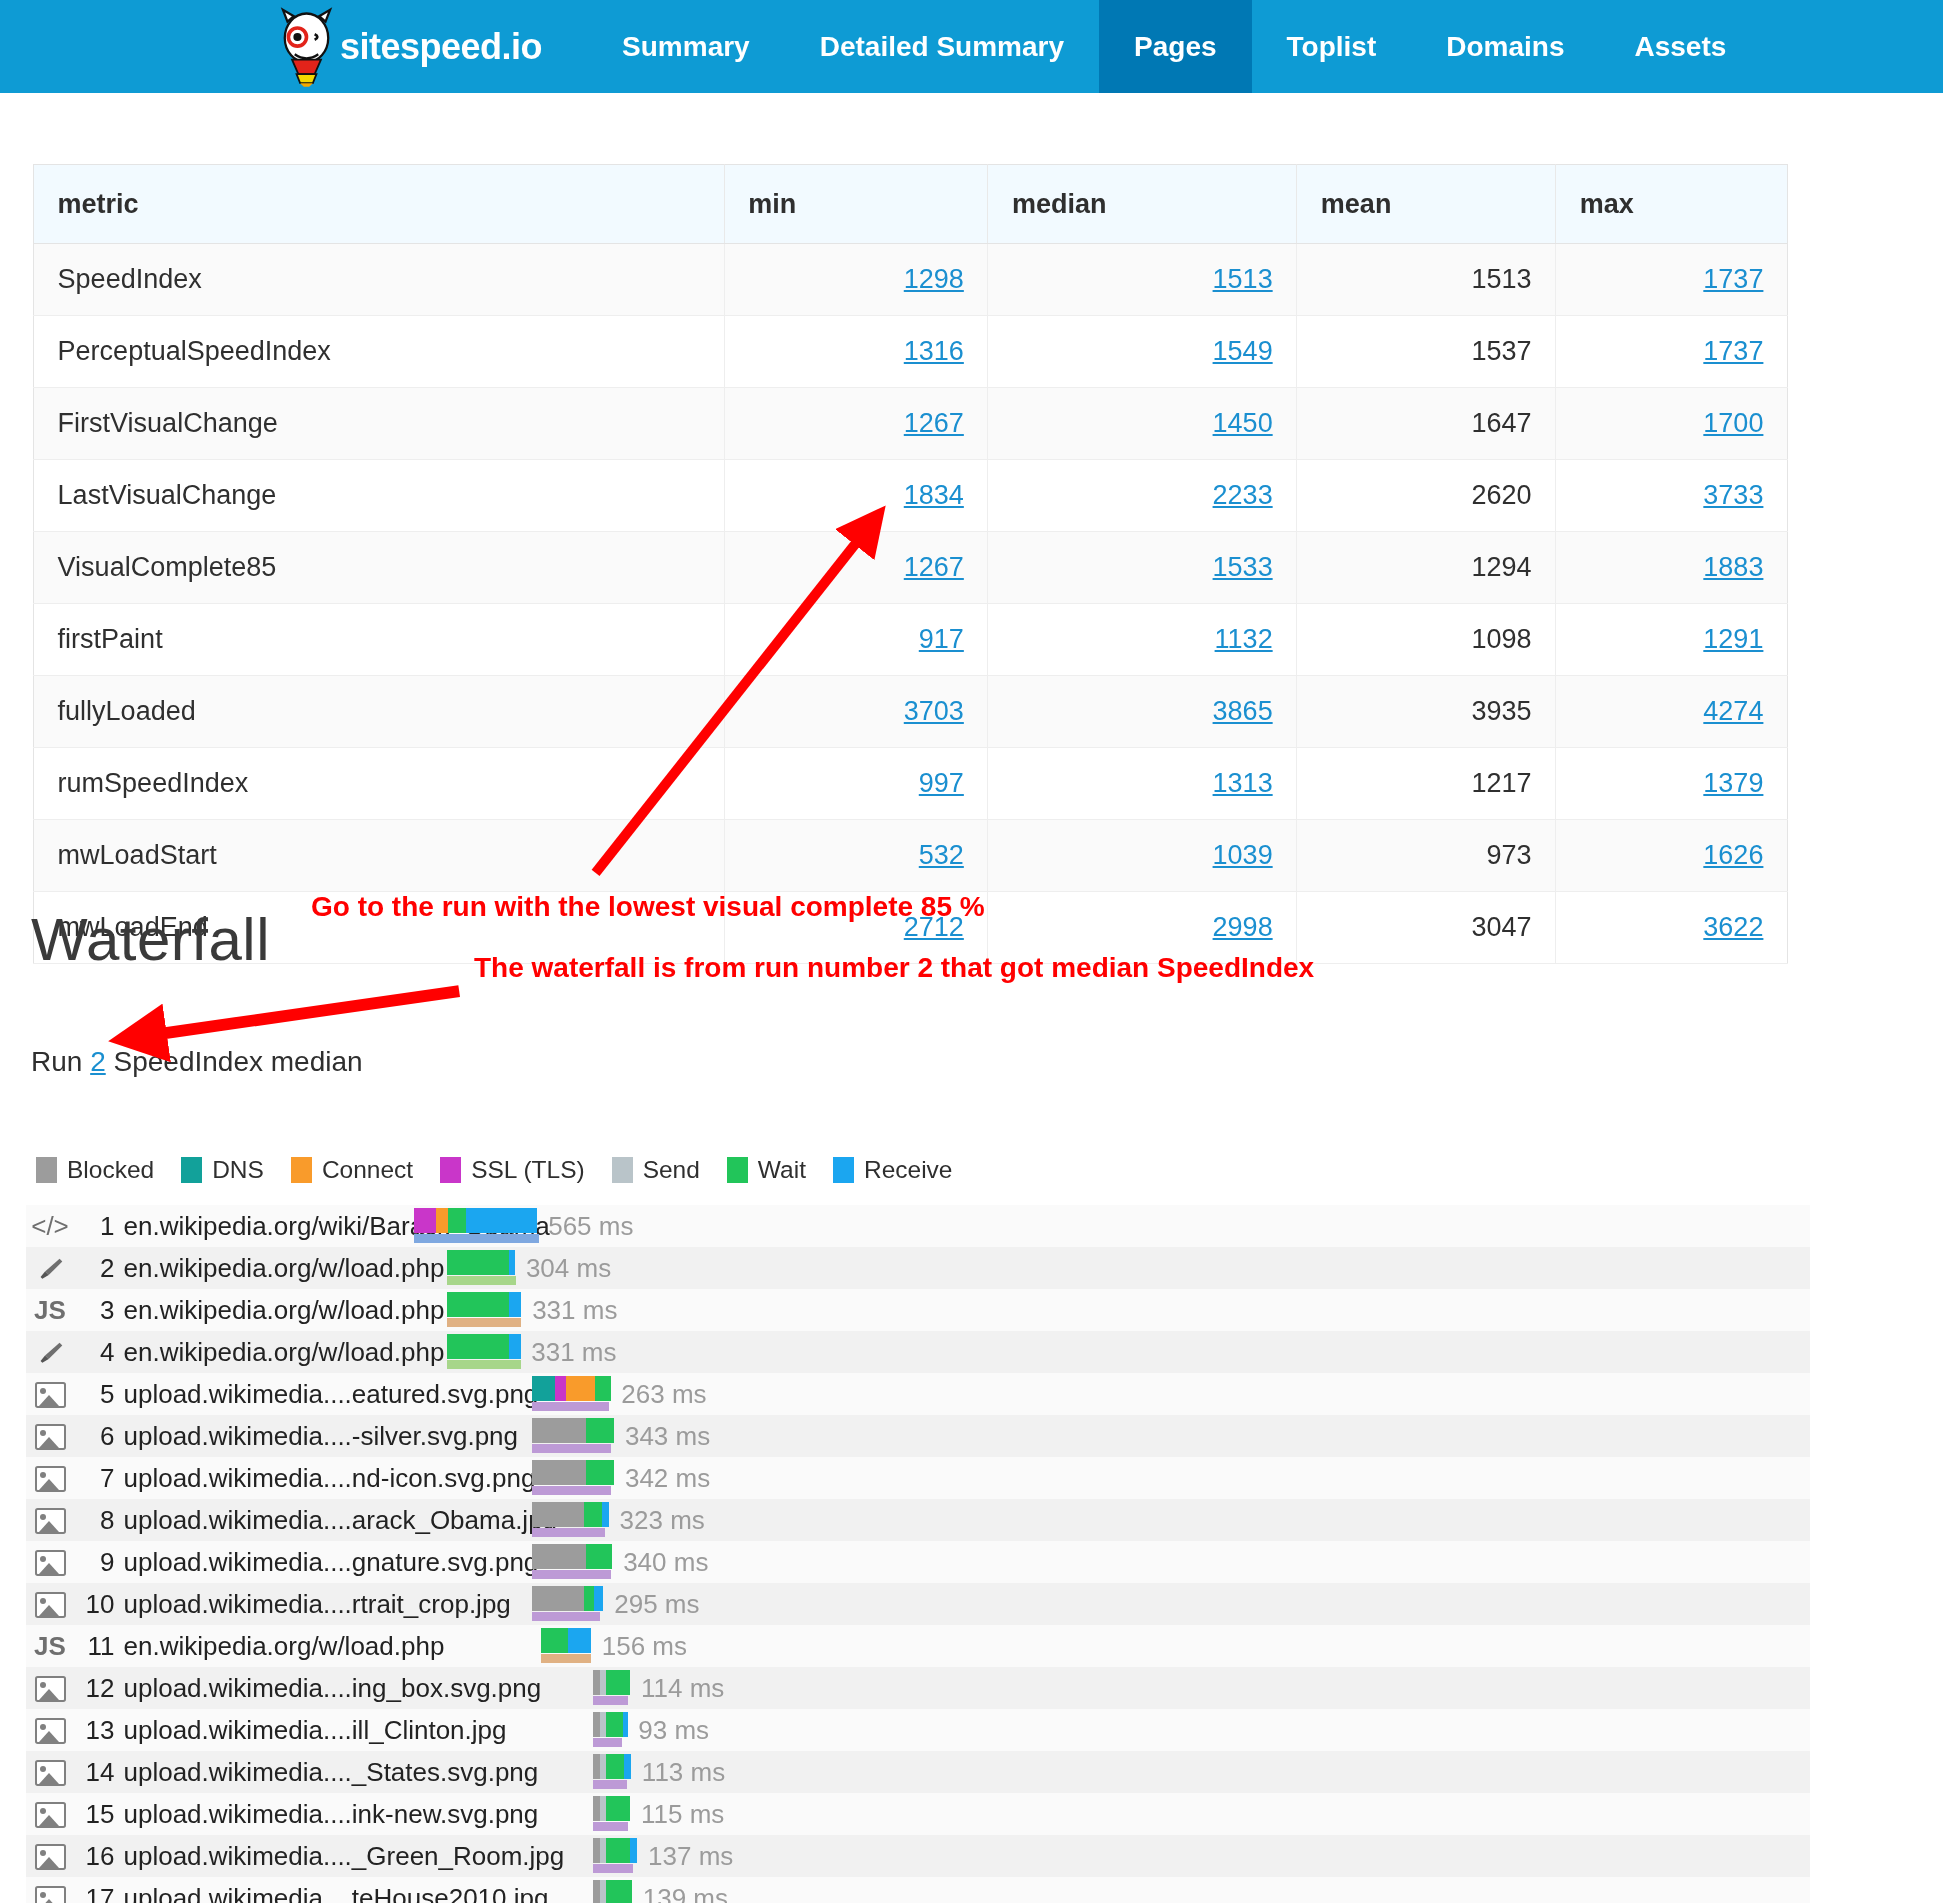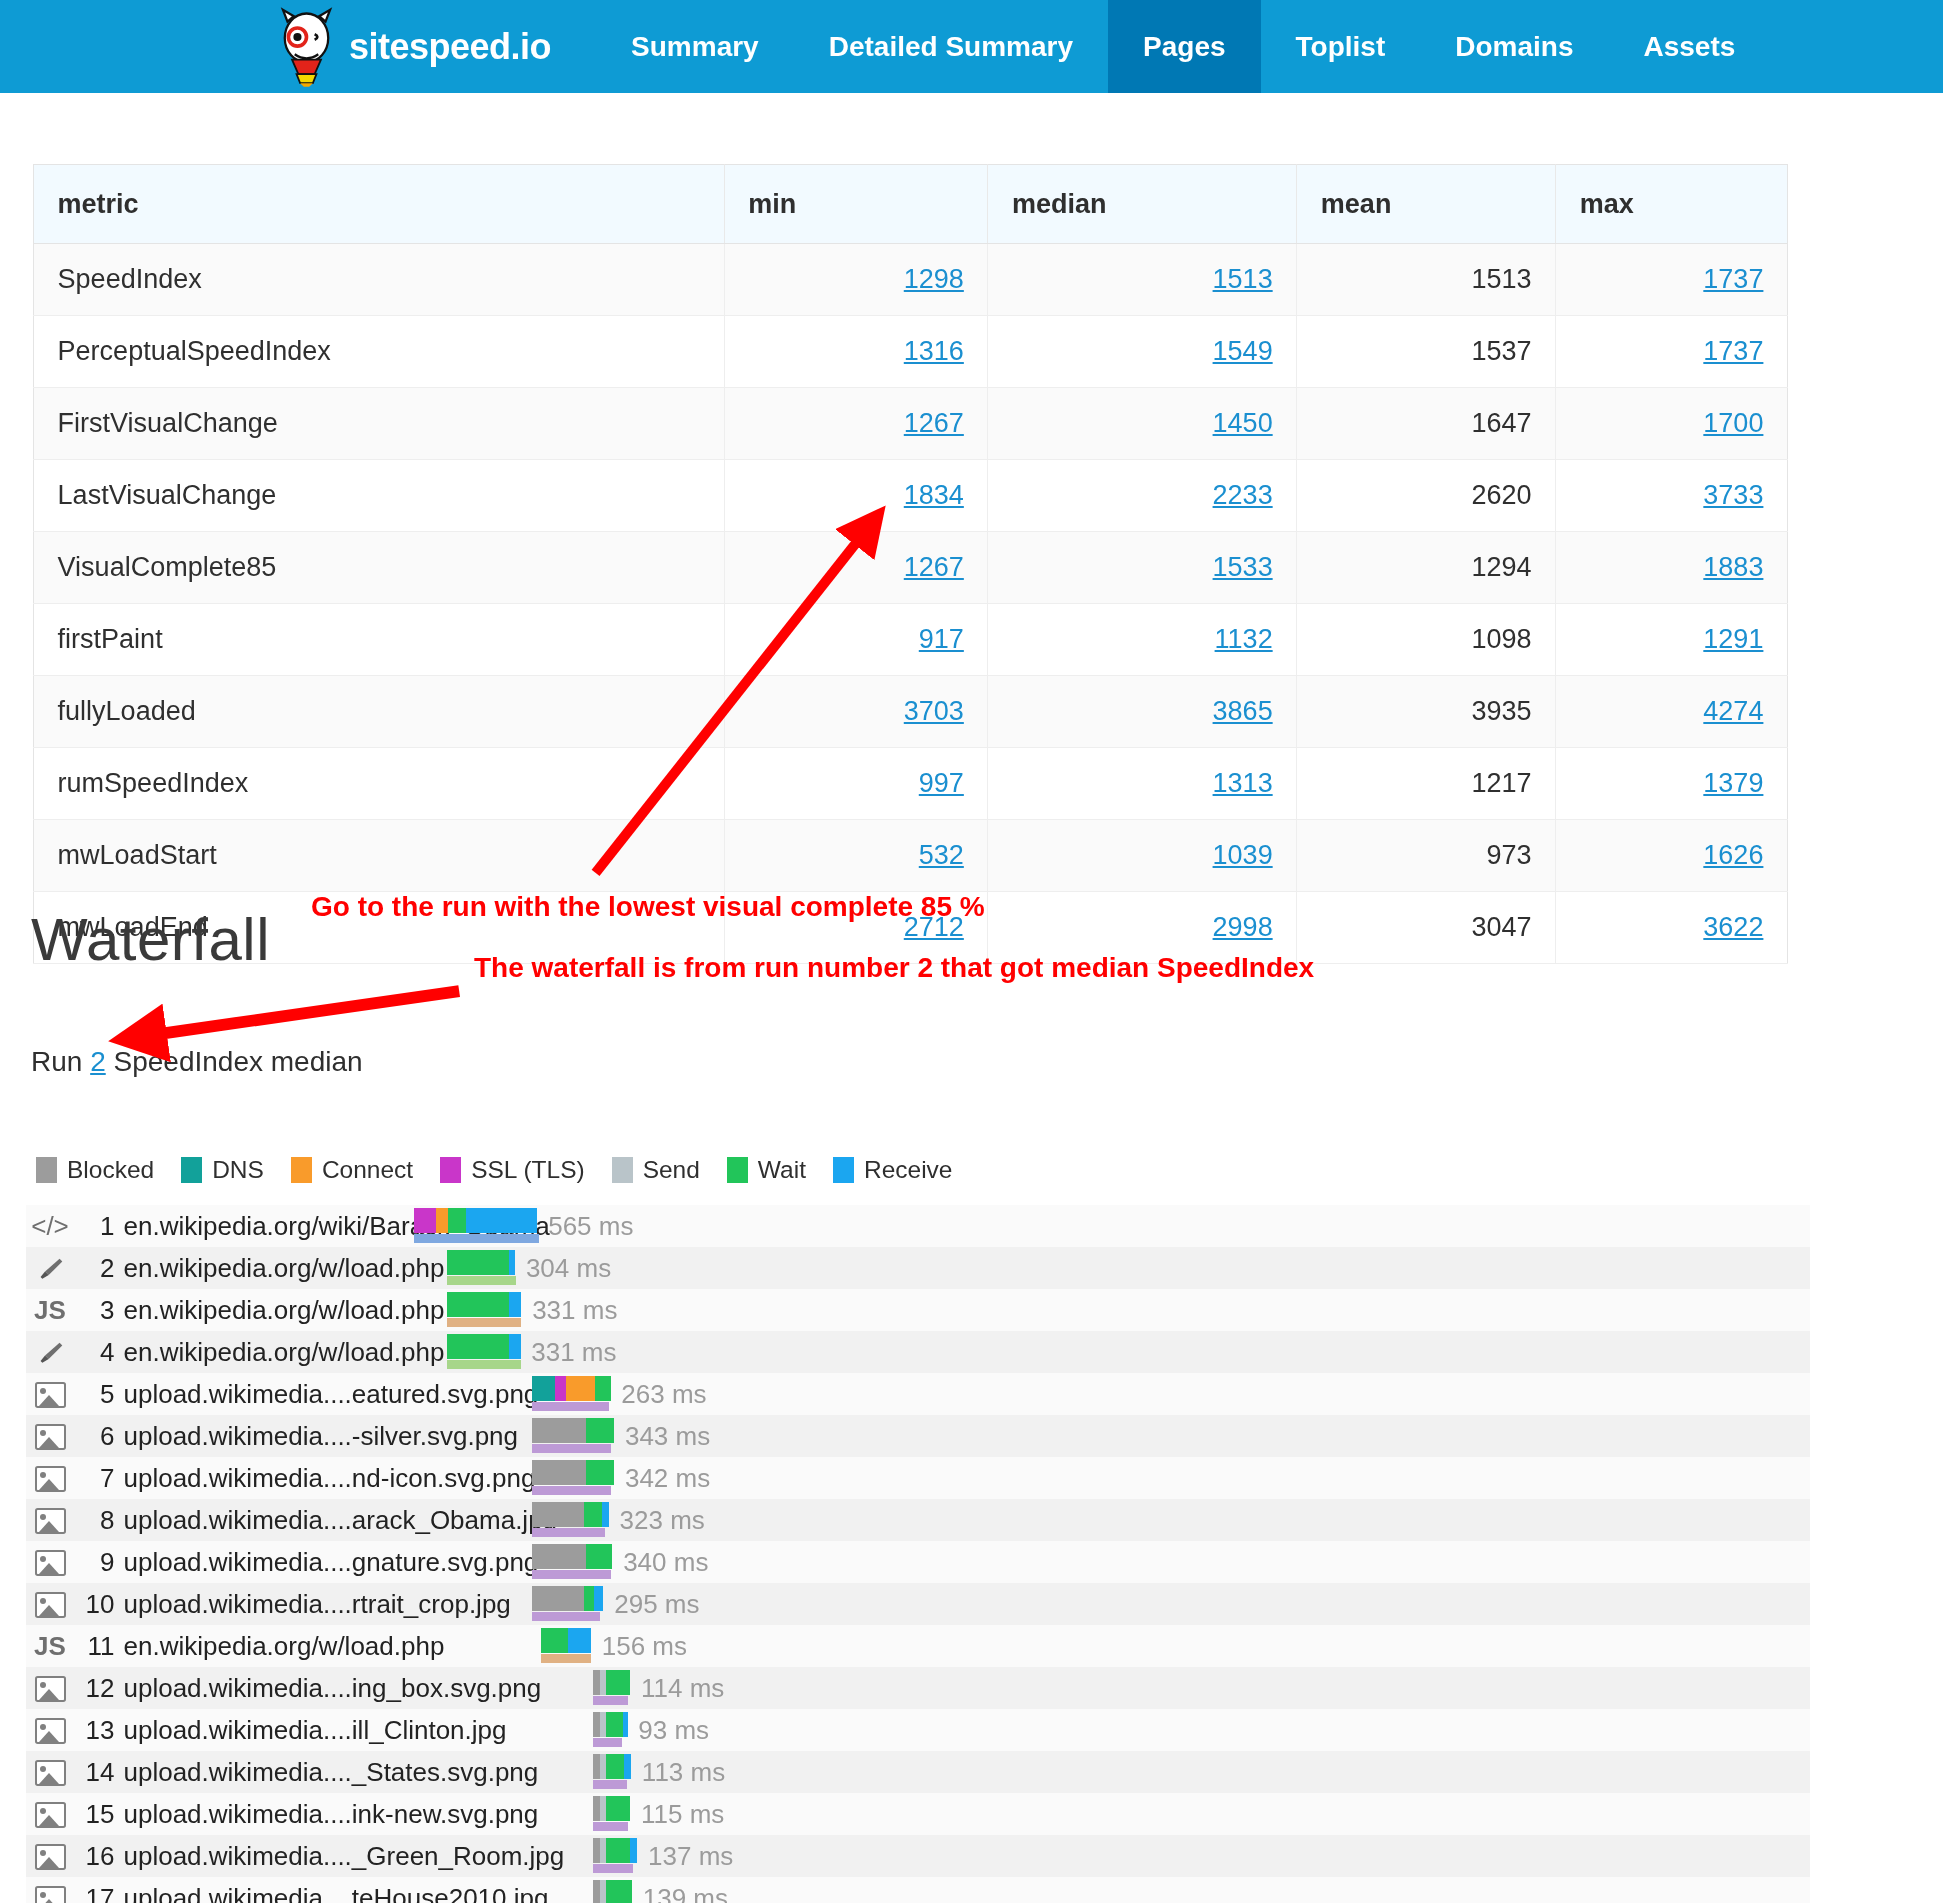--- a/index.html
+++ b/index.html
@@ -36,21 +36,20 @@
     background: #0e9bd4;
     z-index: 5;
     display: flex;
     align-items: stretch;
   }
   .nav-brand {
     display: flex;
     align-items: center;
     margin-left: 273px;
     padding-right: 9px;
-    gap: 9px;
   }
   .logo-mark {
     width: 67px; height: 80px;
     position: relative;
     flex: none;
   }
   .brand-text {
     font-size: 36px;
     font-weight: bold;
     color: #ffffff;

